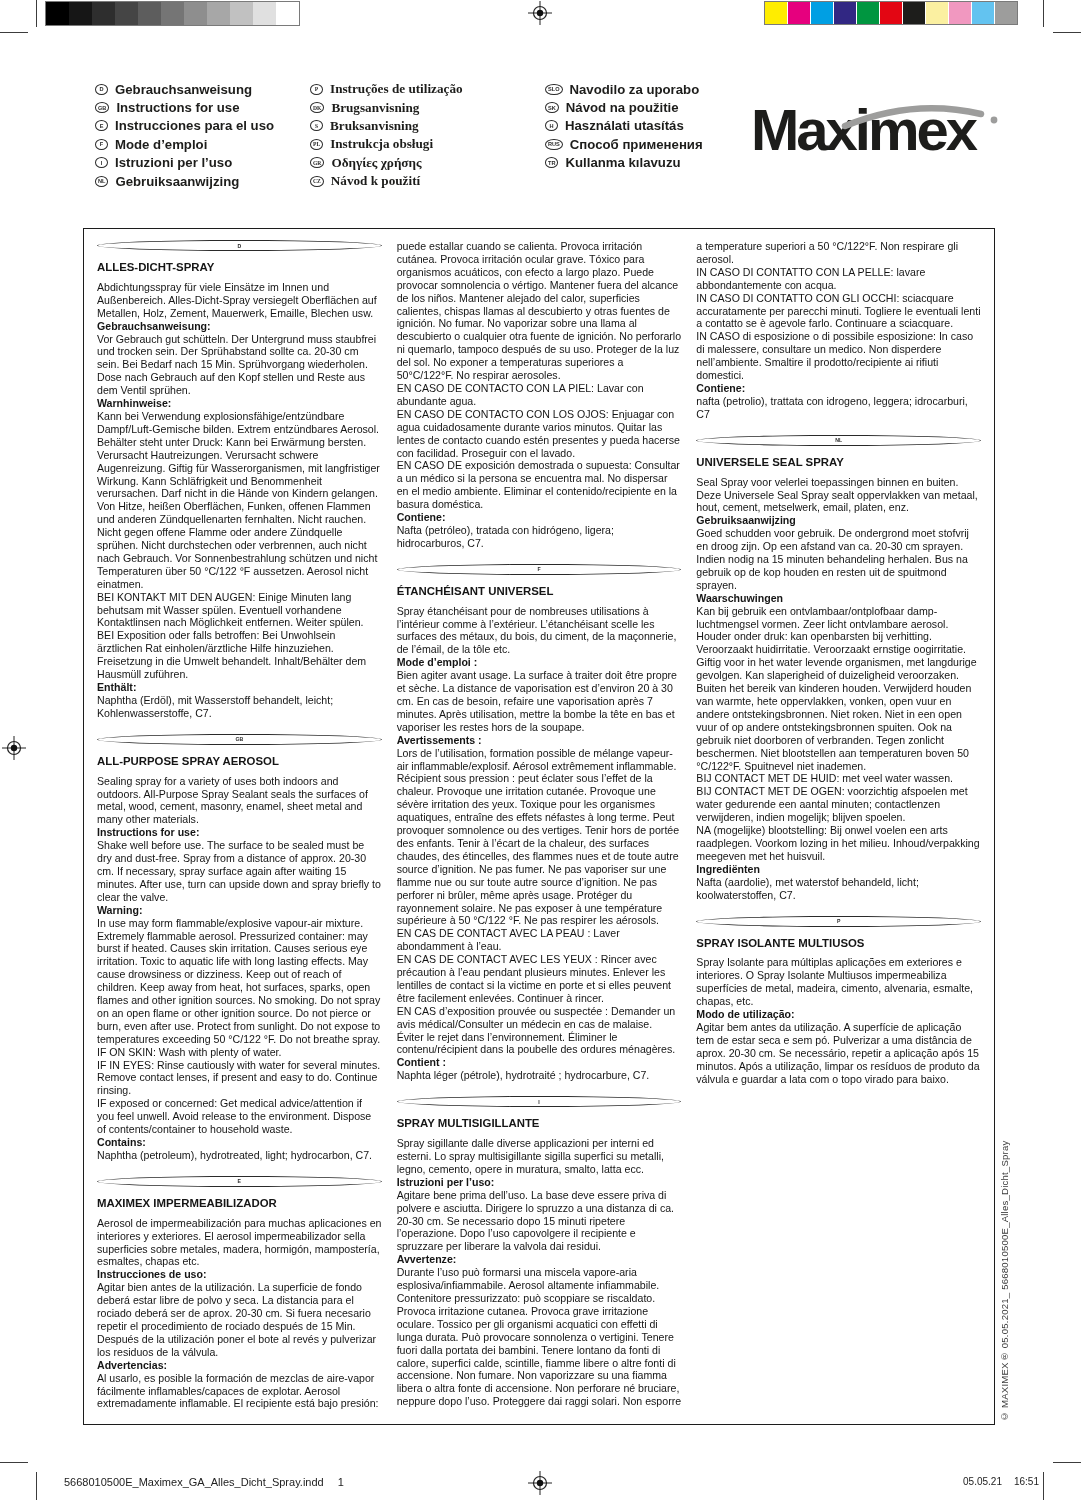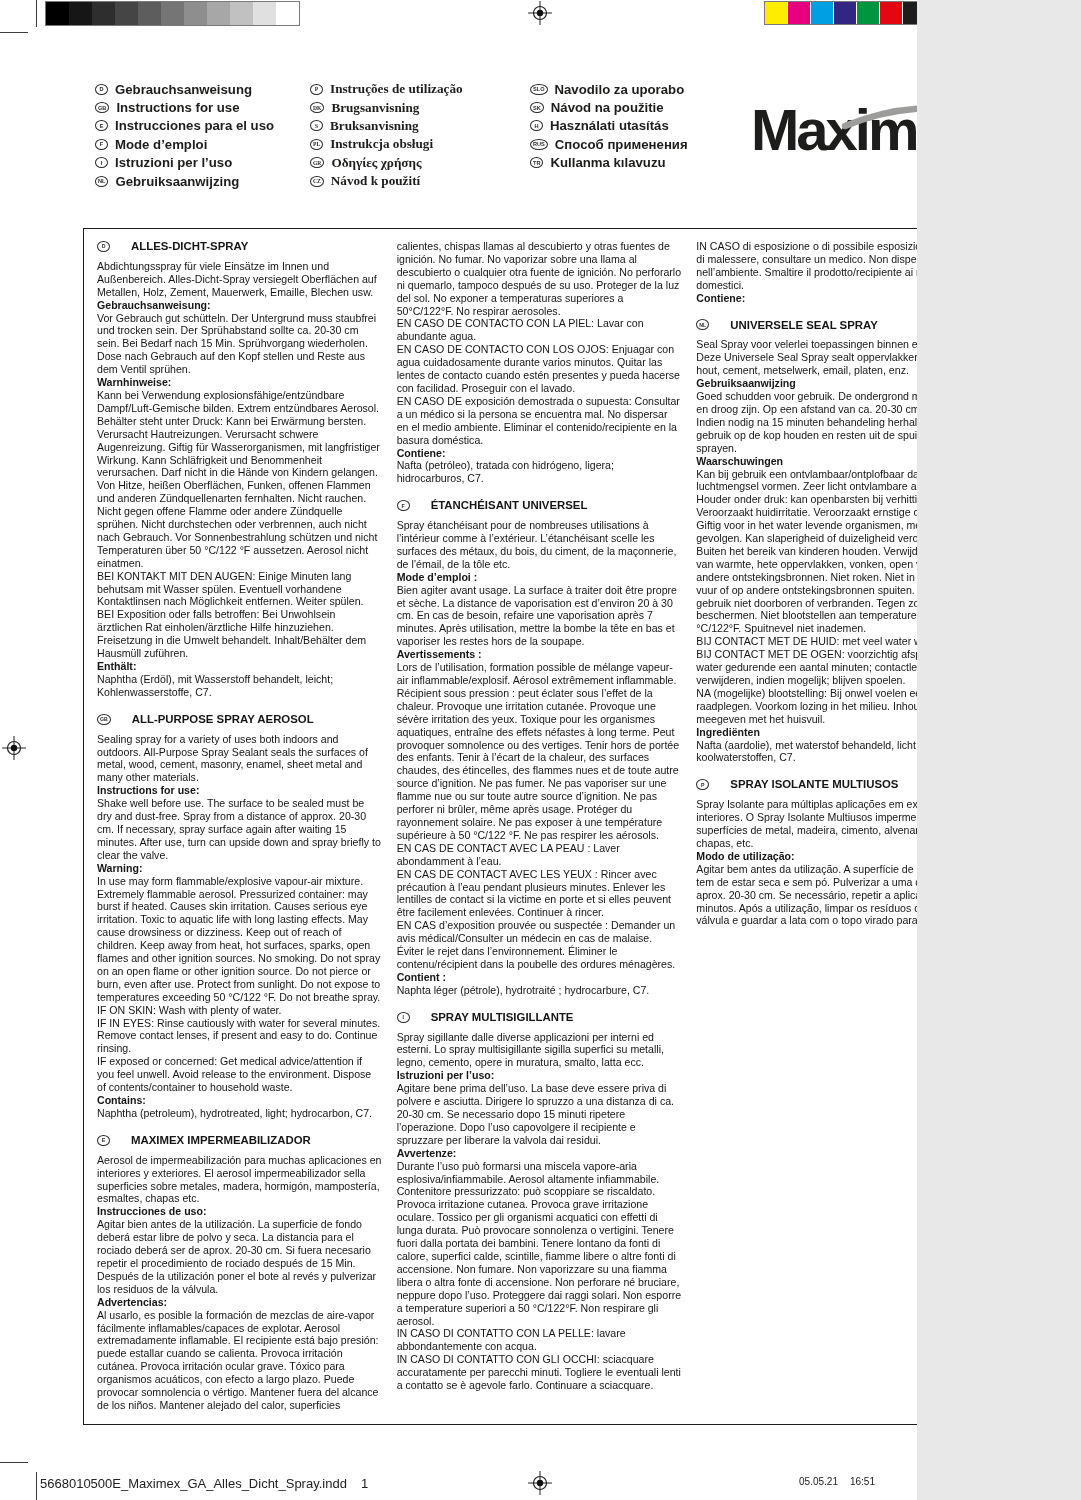--- a/index.html
+++ b/index.html
@@ -1,16 +1,16 @@
 <!DOCTYPE html>
 <html><head>
 <meta charset="utf-8">
 <style>
   html,body{margin:0;padding:0;background:#e8e8e8;}
-  .page{position:relative;width:917px;height:1500px;background:#ffffff;overflow:hidden;
+  .page{position:relative;width:1081px;height:1500px;background:#ffffff;overflow:hidden;
         font-family:"Liberation Sans","DejaVu Sans",sans-serif;color:#1a1a1a;}
   
   .cropline{position:absolute;background:#3c3c3c;}
   .bar{position:absolute;display:flex;border:1px solid #7a7a7a;}
   .bar .sq{width:23px;height:23px;}
   .bar.colorbar .sq{width:22px;height:22px;margin-right:1px;}
   .bar.colorbar .sq:last-child{margin-right:0;}
   .regmark{position:absolute;width:24px;height:24px;}
   
   .lang-col{position:absolute;top:80px;}
@@ -21,28 +21,28 @@
   .logo{position:absolute;left:751px;top:94px;width:258px;height:80px;}
   .logo-text{font-size:58px;font-weight:bold;letter-spacing:-3px;color:#1d1d1b;line-height:72px;}
   .logo-swoosh{position:absolute;right:8px;top:2px;}
   
   .leaflet{position:absolute;left:83px;top:228px;width:912px;height:1197px;box-sizing:border-box;
            border:1.6px solid #1c1c1c;padding:11px 13px 8px 13px;
            column-count:3;column-gap:15px;column-fill:auto;overflow:hidden;
            font-size:10.6px;line-height:12.9px;color:#151515;}
   .leaflet p{margin:0;}
   .sub{font-weight:bold;}
-  .sec-title{display:flex;align-items:center;gap:21px;font-weight:bold;font-size:11.4px;margin:14px 0 7px 0;}
+  .sec-title{display:flex;gap:10px;font-weight:bold;font-size:11.4px;margin:14px 0 7px 0;flex-direction:column;}
   .sec-title.first{margin-top:0;}
   .sec-title .code-icon{font-size:5.2px;}
   
   .side-text{position:absolute;left:999px;top:1122px;height:300px;
              writing-mode:vertical-rl;transform:rotate(180deg);
              font-size:9.6px;color:#3a3a3a;letter-spacing:0.2px;white-space:nowrap;}
-  .footer-left{position:absolute;left:40px;top:1476px;font-size:13px;color:#222;text-align:right;}
+  .footer-left{position:absolute;left:64px;top:1476px;font-size:11px;color:#222;text-align:right;}
   .footer-left .pagenum{margin-left:14px;}
   .footer-right{position:absolute;right:42px;top:1476px;font-size:10px;color:#222;}
   .footer-right .time{margin-left:12px;}
 </style>
 </head>
 <body>
 
 <div class="page">
 
   <div class="cropline" style="left:36px;top:0;width:1px;height:27px;"></div>
@@ -151,21 +151,21 @@
       </div>
       <div class="lang-item">
         <span class="code-icon">GR</span>
         <span>Οδηγίες χρήσης</span>
       </div>
       <div class="lang-item">
         <span class="code-icon">CZ</span>
         <span>Návod k použití</span>
       </div>
     </div>
-  <div class="lang-col" id="lang-col-2" style="left:530px;">
+  <div class="lang-col" id="lang-col-2" style="left:545px;">
       <div class="lang-item">
         <span class="code-icon">SLO</span>
         <span>Navodilo za uporabo</span>
       </div>
       <div class="lang-item">
         <span class="code-icon">SK</span>
         <span>Návod na použitie</span>
       </div>
       <div class="lang-item">
         <span class="code-icon">H</span>
@@ -251,20 +251,21 @@
       </div>
       <p class="body-p">Spray sigillante dalle diverse applicazioni per interni ed esterni. Lo spray multisigillante sigilla superfici su metalli, legno, cemento, opere in muratura, smalto, latta ecc.</p>
       <div class="sub">Istruzioni per l’uso:</div>
       <p class="body-p">Agitare bene prima dell’uso. La base deve essere priva di polvere e asciutta. Dirigere lo spruzzo a una distanza di ca. 20-30 cm. Se necessario dopo 15 minuti ripetere l’operazione. Dopo l’uso capovolgere il recipiente e spruzzare per liberare la valvola dai residui.</p>
       <div class="sub">Avvertenze:</div>
       <p class="body-p">Durante l’uso può formarsi una miscela vapore-aria esplosiva/infiammabile. Aerosol altamente infiammabile. Contenitore pressurizzato: può scoppiare se riscaldato. Provoca irritazione cutanea. Provoca grave irritazione oculare. Tossico per gli organismi acquatici con effetti di lunga durata. Può provocare sonnolenza o vertigini. Tenere fuori dalla portata dei bambini. Tenere lontano da fonti di calore, superfici calde, scintille, fiamme libere o altre fonti di accensione. Non fumare. Non vaporizzare su una fiamma libera o altra fonte di accensione. Non perforare né bruciare, neppure dopo l’uso. Proteggere dai raggi solari. Non esporre a temperature superiori a 50 °C/122°F. Non respirare gli aerosol.</p>
       <p class="body-p">IN CASO DI CONTATTO CON LA PELLE: lavare abbondantemente con acqua.</p>
       <p class="body-p">IN CASO DI CONTATTO CON GLI OCCHI: sciacquare accuratamente per parecchi minuti. Togliere le eventuali lenti a contatto se è agevole farlo. Continuare a sciacquare.</p>
       <p class="body-p">IN CASO di esposizione o di possibile esposizione: In caso di malessere, consultare un medico. Non disperdere nell’ambiente. Smaltire il prodotto/recipiente ai rifiuti domestici.</p>
       <div class="sub">Contiene:</div>
+      <p class="body-p">nafta (petrolio), trattata con idrogeno, leggera; idrocarburi, C7</p>
       <div class="sec-title">
         <span class="code-icon">NL</span>
         <span>UNIVERSELE SEAL SPRAY</span>
       </div>
       <p class="body-p">Seal Spray voor velerlei toepassingen binnen en buiten. Deze Universele Seal Spray sealt oppervlakken van metaal, hout, cement, metselwerk, email, platen, enz.</p>
       <div class="sub">Gebruiksaanwijzing</div>
       <p class="body-p">Goed schudden voor gebruik. De ondergrond moet stofvrij en droog zijn. Op een afstand van ca. 20-30 cm sprayen. Indien nodig na 15 minuten behandeling herhalen. Bus na gebruik op de kop houden en resten uit de spuitmond sprayen.</p>
       <div class="sub">Waarschuwingen</div>
       <p class="body-p">Kan bij gebruik een ontvlambaar/ontplofbaar damp-luchtmengsel vormen. Zeer licht ontvlambare aerosol. Houder onder druk: kan openbarsten bij verhitting. Veroorzaakt huidirritatie. Veroorzaakt ernstige oogirritatie. Giftig voor in het water levende organismen, met langdurige gevolgen. Kan slaperigheid of duizeligheid veroorzaken. Buiten het bereik van kinderen houden. Verwijderd houden van warmte, hete oppervlakken, vonken, open vuur en andere ontstekingsbronnen. Niet roken. Niet in een open vuur of op andere ontstekingsbronnen spuiten. Ook na gebruik niet doorboren of verbranden. Tegen zonlicht beschermen. Niet blootstellen aan temperaturen boven 50 °C/122°F. Spuitnevel niet inademen.</p>
       <p class="body-p">BIJ CONTACT MET DE HUID: met veel water wassen.</p>

